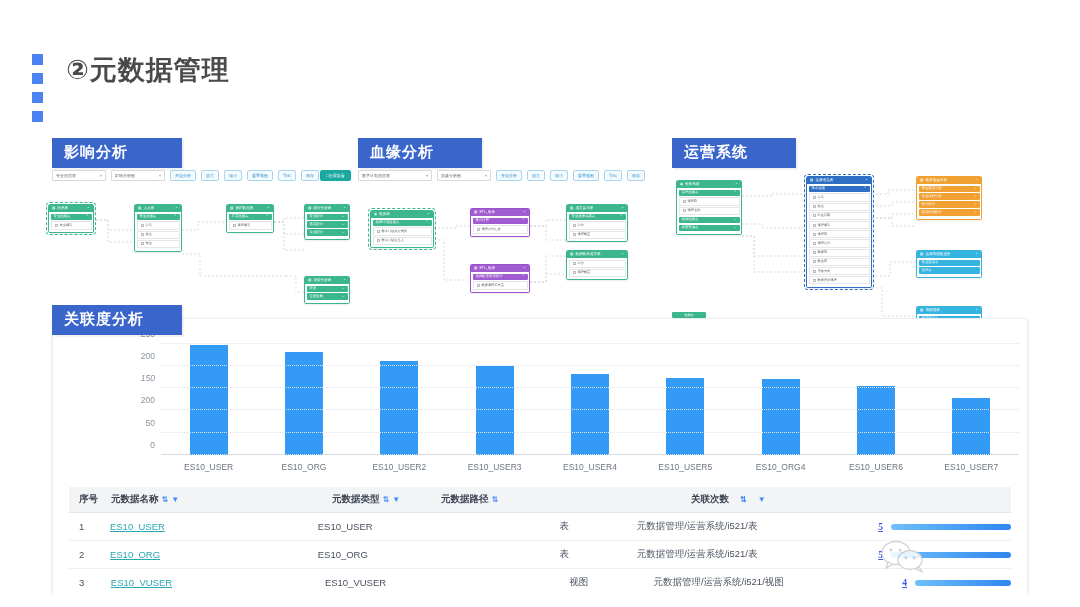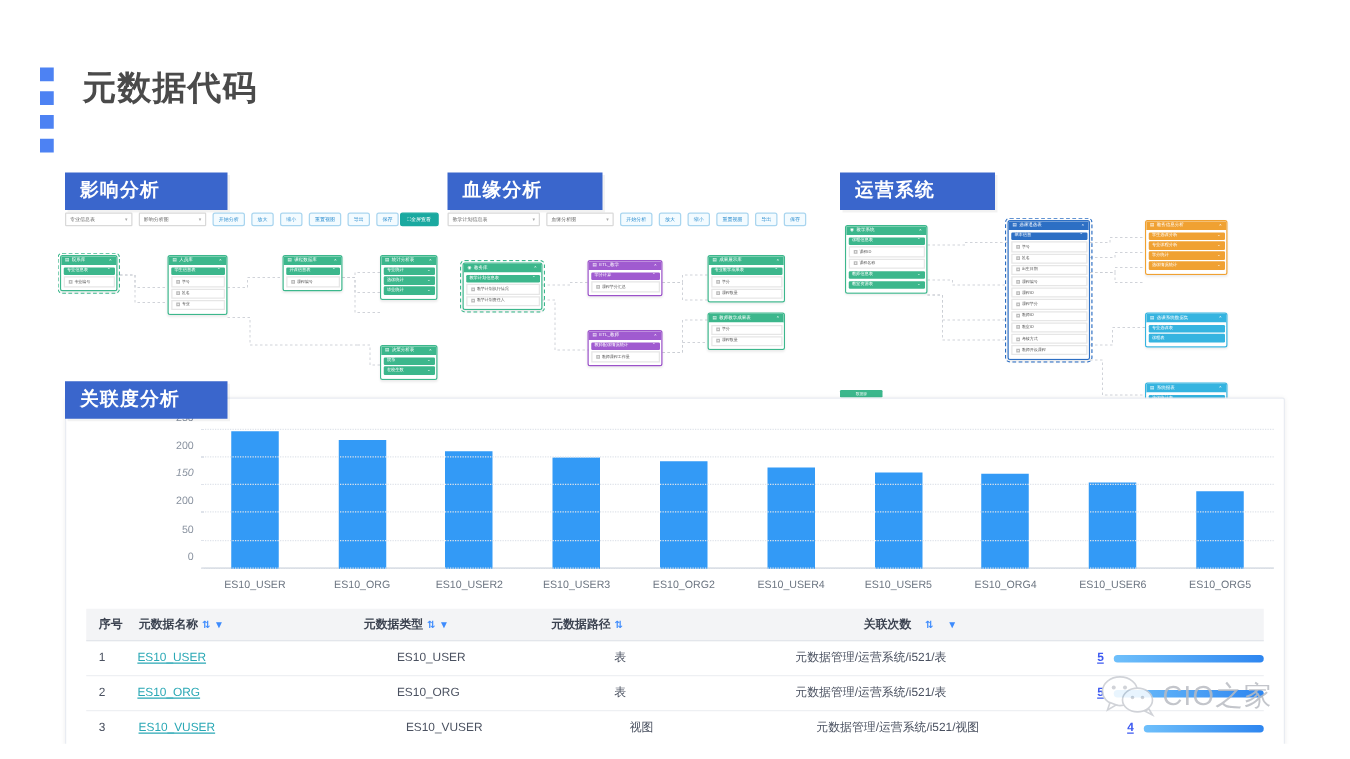--- a/index.html
+++ b/index.html
@@ -129,23 +129,23 @@
     display:flex; background:#f3f4f6; font-size:9.5px; font-weight:bold; color:#3b4250;
     padding:6px 0; border-bottom:1px solid #e3e6eb;
   }
   #corr-table .trow {
     display:flex; font-size:9.5px; color:#4a5160;
     padding:7px 0; border-bottom:1px solid #eef0f3; align-items:center;
   }
   #corr-table .c0 { width:42px; padding-left:10px; }
   #corr-table .c1 { width:215px; }
   #corr-table .c2 { width:180px; }
-  #corr-table .c3 { width:150px; }
+  #corr-table .c3 { width:150px;text-align:center; }
   #corr-table .c4 { width:250px; }
-  #corr-table .c5 { width:auto; flex:1; display:flex; align-items:center; gap:8px; }
+  #corr-table .c5 { width:auto; flex:1; display:flex; align-items:center; gap:8px;font-family:Liberation Serif, serif; }
   #corr-table .sorticon { color:#3d8bfd; font-size:8px; margin-left:3px; }
   #corr-table .link { color:#2aa8b5; text-decoration:underline; }
   #corr-table .cnt { color:#3d5af1; text-decoration:underline; font-weight:bold; }
   #corr-table .pbar { height:6px; width:120px; border-radius:3px;
                       background:linear-gradient(90deg,#6fc0fb,#2e86f0); }
 
   
   #watermark { position:absolute; left:880px; top:540px;
                display:flex; align-items:center; gap:4px; opacity:0.85; }
   #watermark .wtext { font-size:22px; color:#b9bcc2; letter-spacing:1px; }
@@ -156,21 +156,21 @@
 <body>
 
 <div class="slide">
 
   <div class="title-bullets">
     <i></i>
       <i></i>
       <i></i>
       <i></i>
   </div>
-  <div class="page-title">元数据代码</div>
+  <div class="page-title">②元数据管理</div>
 
   <div class="ribbon" id="ribbon-lineage">血缘分析</div>
   <div class="ribbon" id="ribbon-impact">影响分析</div>
   <div class="ribbon" id="ribbon-chain">运营系统</div>
   <div class="ribbon" id="ribbon-corr">关联度分析</div>
 
   <div class="toolbar" id="toolbar-impact">
     <div class="tb-select">
       <span class="cap">专业信息表</span>
       <span class="caret">▾</span>
@@ -647,42 +647,38 @@
             </div>
             <div class="barwrap">
               <div class="bar" title="ES10_USER2: 212" style="height: 94.4px; background: rgb(51, 154, 246);"></div>
               <div class="tick">ES10_USER2</div>
             </div>
             <div class="barwrap">
               <div class="bar" title="ES10_USER3: 200" style="height: 89.0566px; background: rgb(51, 154, 246);"></div>
               <div class="tick">ES10_USER3</div>
             </div>
             <div class="barwrap">
-              <div class="bar" title="ES10_ORG2: 193" style="height: 85.9396px; background: rgb(51, 154, 246);"></div>
-              <div class="tick">ES10_ORG2</div>
-            </div>
-            <div class="barwrap">
               <div class="bar" title="ES10_USER4: 183" style="height: 81.4868px; background: rgb(51, 154, 246);"></div>
               <div class="tick">ES10_USER4</div>
             </div>
             <div class="barwrap">
               <div class="bar" title="ES10_USER5: 173" style="height: 77.034px; background: rgb(51, 154, 246);"></div>
               <div class="tick">ES10_USER5</div>
             </div>
             <div class="barwrap">
               <div class="bar" title="ES10_ORG4: 170" style="height: 75.6981px; background: rgb(51, 154, 246);"></div>
               <div class="tick">ES10_ORG4</div>
             </div>
             <div class="barwrap">
               <div class="bar" title="ES10_USER6: 155" style="height: 69.0189px; background: rgb(51, 154, 246);"></div>
               <div class="tick">ES10_USER6</div>
             </div>
             <div class="barwrap">
-              <div class="bar" title="ES10_ORG5: 140" style="height: 62.3396px; background: rgb(51, 154, 246);"></div>
-              <div class="tick">ES10_ORG5</div>
+              <div class="bar" title="ES10_USER7: 127" style="height: 56.5509px; background: rgb(51, 154, 246);"></div>
+              <div class="tick">ES10_USER7</div>
             </div>
           </div>
       <div class="gridline" style="bottom: 0px;"></div>
           <div class="ylab" style="bottom: 0px; top: auto;">0</div>
           <div class="gridline" style="bottom: 22.2642px;"></div>
           <div class="ylab" style="bottom: 22.2642px; top: auto; padding-left: 48px;">50</div>
           <div class="gridline" style="bottom: 44.5283px;"></div>
           <div class="ylab" style="bottom: 44.5283px; top: auto;">200</div>
           <div class="gridline" style="bottom: 66.7925px;"></div>
           <div class="ylab" style="bottom: 66.7925px; top: auto; font-style: italic;">150</div>
@@ -748,17 +744,16 @@
     <svg width="46" height="34" viewBox="0 0 46 34">
       <ellipse cx="16" cy="13" rx="14" ry="11.5" fill="#fff" stroke="#c9ccd2" stroke-width="1.3"></ellipse>
       <path d="M8,22 L6,28 L13,24 Z" fill="#fff" stroke="#c9ccd2" stroke-width="1.3"></path>
       <circle cx="11" cy="10" r="1.6" fill="#c9ccd2"></circle>
       <circle cx="20" cy="10" r="1.6" fill="#c9ccd2"></circle>
       <ellipse cx="30" cy="20" rx="12" ry="9.5" fill="#fff" stroke="#c9ccd2" stroke-width="1.3"></ellipse>
       <path d="M39,27 L42,32 L36,29 Z" fill="#fff" stroke="#c9ccd2" stroke-width="1.3"></path>
       <circle cx="26" cy="18" r="1.4" fill="#c9ccd2"></circle>
       <circle cx="34" cy="18" r="1.4" fill="#c9ccd2"></circle>
     </svg>
-    <span class="wtext">CIO之家</span>
   </div>
 
   <div id="shadow-band"></div>
 </div>
 
 </body></html>

